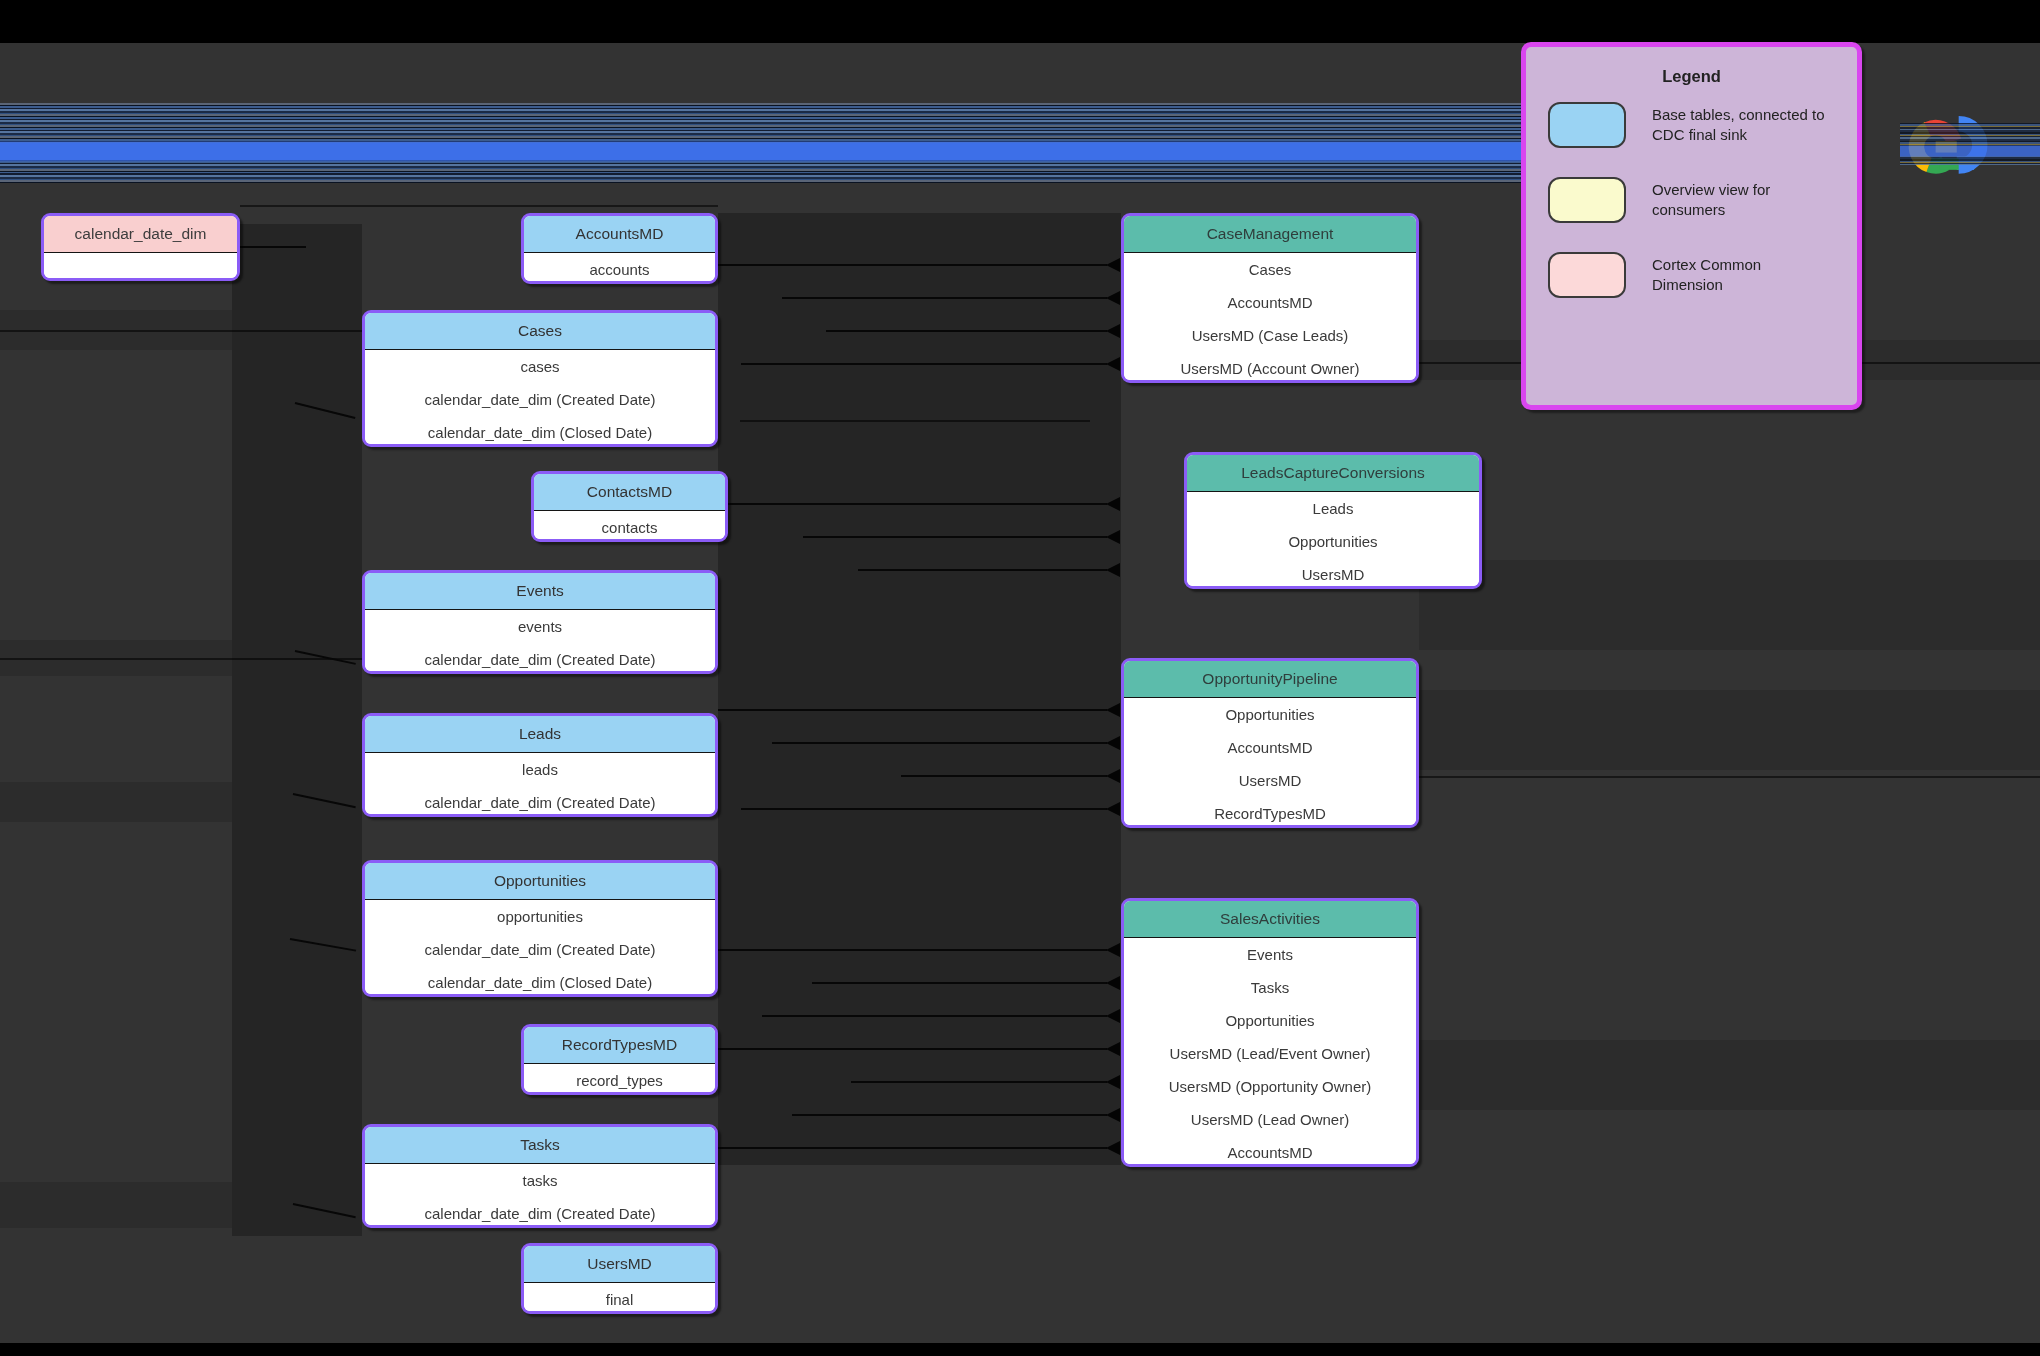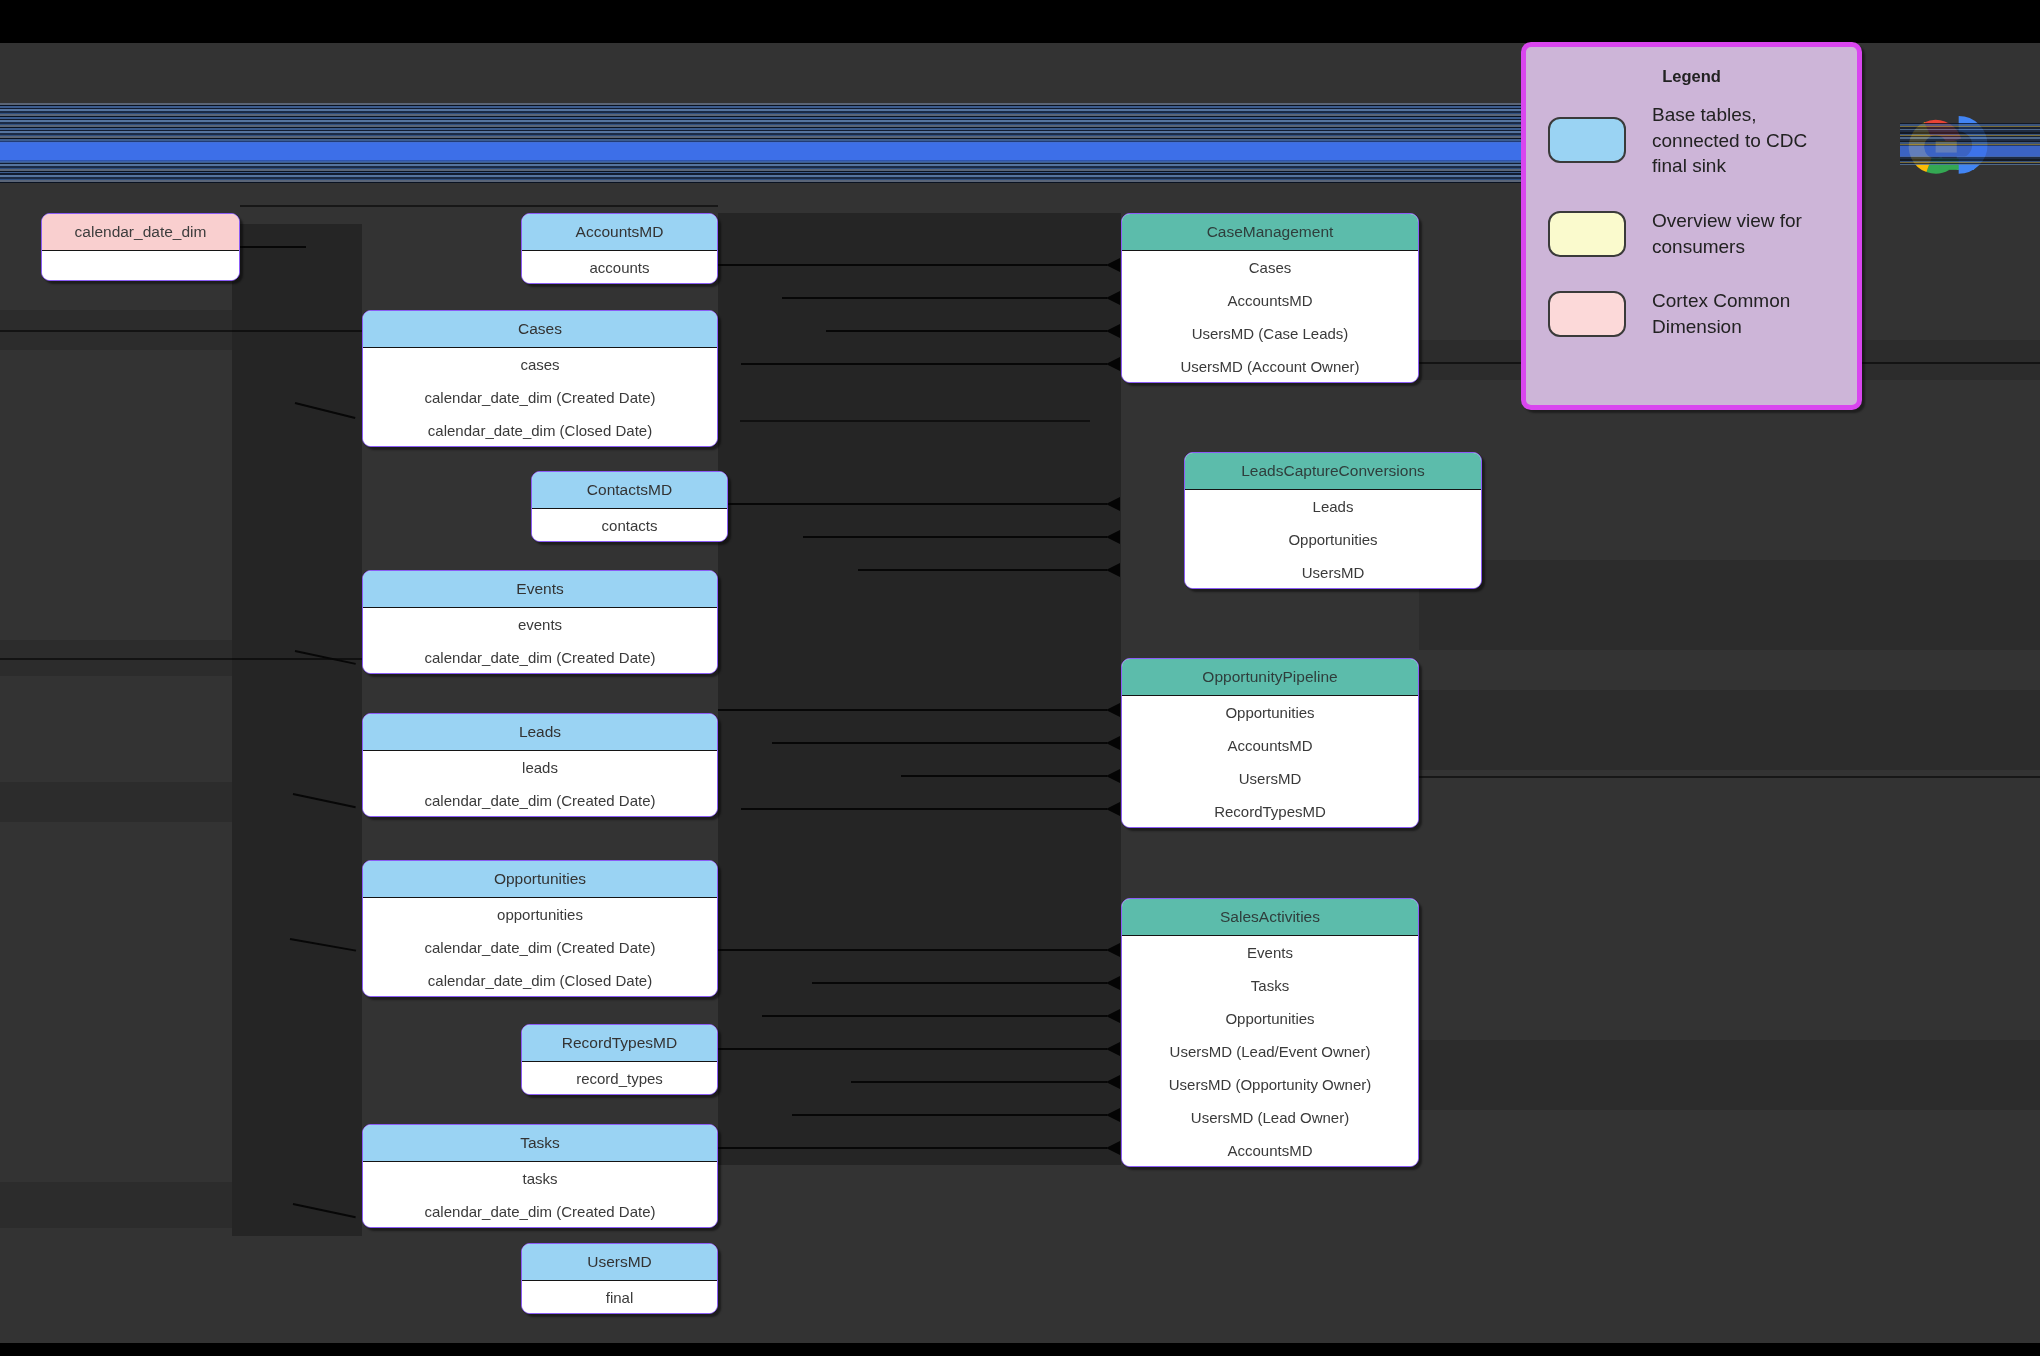--- a/index.html
+++ b/index.html
@@ -33,21 +33,21 @@
         #121c30 4px,#121c30 5.5px,
         #55749f 5.5px,#55749f 7px,
         #1b2a45 7px,#1b2a45 9px);
   }
   
   .shade{position:absolute;background:rgba(0,0,0,0.26);}
   .shade.faint{background:rgba(0,0,0,0.13);}
   .streak{position:absolute;height:2px;background:rgba(0,0,0,0.55);}
   
   .box{
-    position:absolute;background:#ffffff;border:1px solid #8b5cf6;border-radius:9px;
+    position:absolute;background:#ffffff;border:3px solid #8b5cf6;border-radius:9px;
     overflow:hidden;box-shadow:3px 3px 2px rgba(0,0,0,0.45);box-sizing:border-box;z-index:3;
   }
   .hd{height:36px;line-height:36px;text-align:center;font-size:15.5px;color:#333;
       border-bottom:1px solid #141414;}
   .hd.blue{background:#9AD3F3;}
   .hd.teal{background:#5CBCAB;color:#2f3e3c;}
   .hd.pink{background:#F9CFCF;color:#3d3d3d;}
   .rw{height:33px;line-height:33px;text-align:center;font-size:15px;color:#3a3a3a;background:#fff;}
   .rw.empty{height:30px;}
   
@@ -60,21 +60,21 @@
   
   .legend{
     position:absolute;left:1521px;top:42px;width:341px;height:368px;z-index:5;
     background:#CDB5D8;border:5px solid #d946ef;border-radius:10px;
     box-shadow:3px 3px 2px rgba(0,0,0,0.4);box-sizing:border-box;
   }
   .legend-title{text-align:center;font-size:16.5px;font-weight:bold;color:#222;margin:20px 0 16px 0;}
   .l-item{display:flex;align-items:center;padding:0 22px;margin-bottom:29px;}
   .sw{width:78px;height:46px;border:2px solid #3a3a3a;border-radius:12px;flex:none;box-sizing:border-box;}
   .sw-blue{background:#9AD3F3;} .sw-teal{background:#5CBCAB;} .sw-yellow{background:#FAFACD;} .sw-pink{background:#FCD9D9;}
-  .l-label{margin-left:26px;font-size:19px;color:#222;line-height:1.35;}
+  .l-label{margin-left:26px;font-size:15px;color:#222;line-height:1.35;}
   
   .logo{position:absolute;left:1903px;top:101px;width:96px;height:82px;z-index:5;}
 </style>
 </head>
 <body>
 
 <div id="stage">
 
   <div class="black-band" style="top:0;height:43px;"></div>
   <div class="black-band" style="top:1343px;height:13px;"></div>

